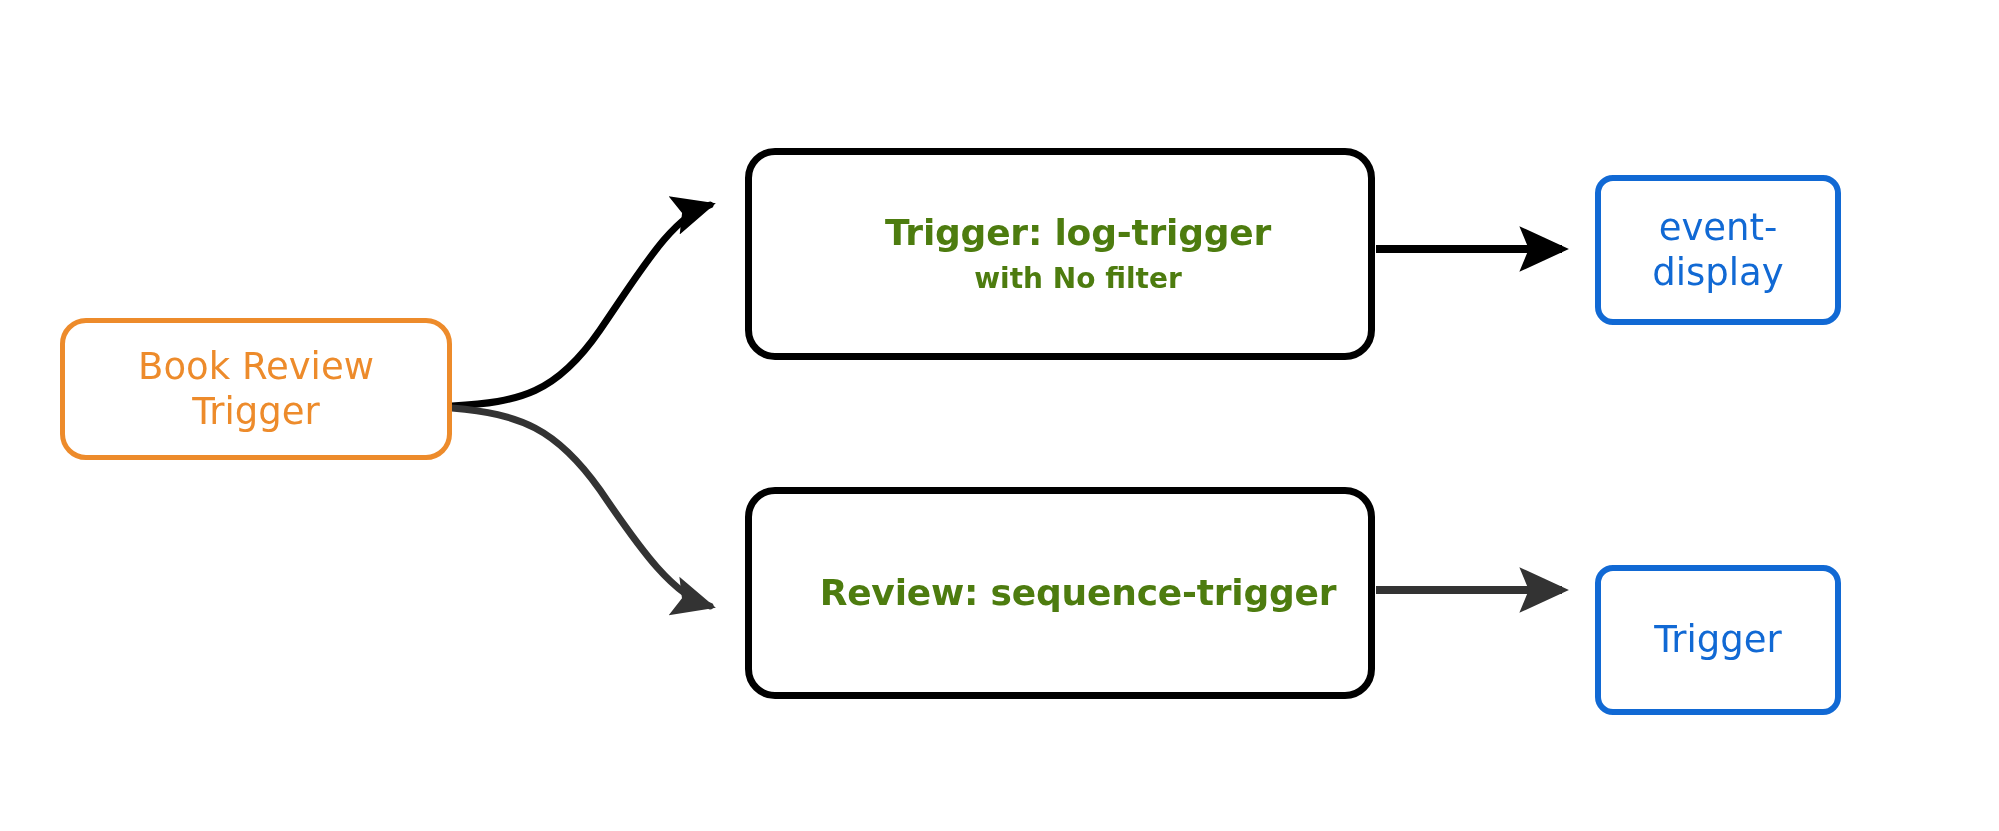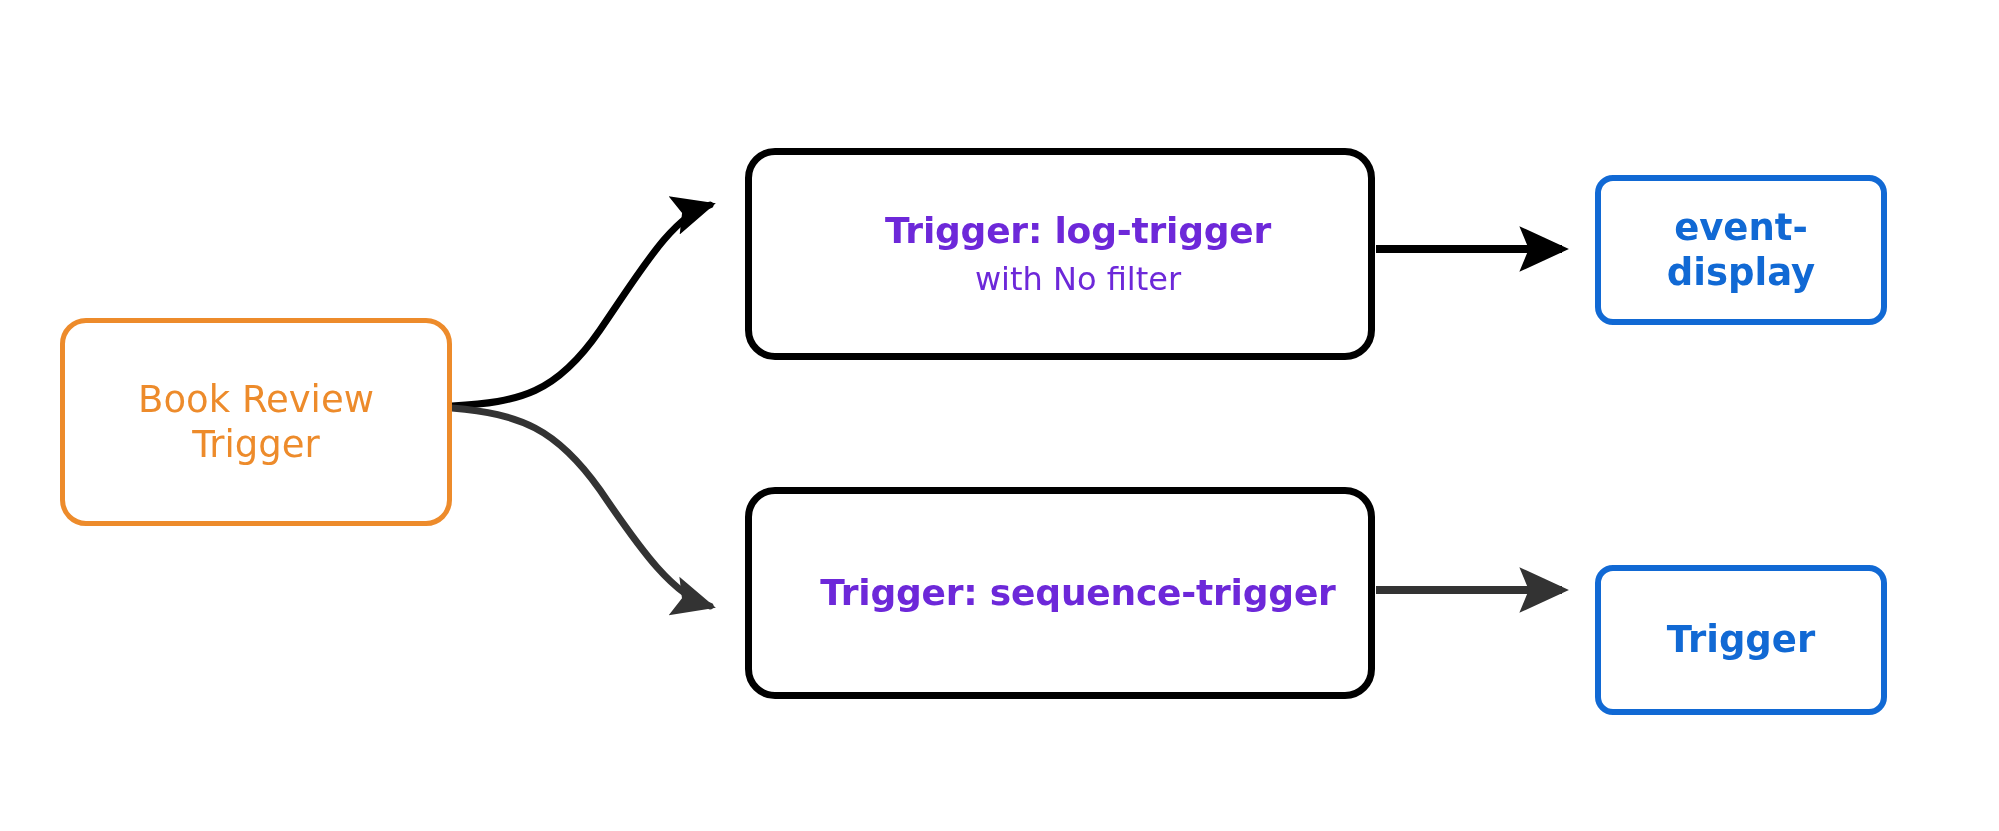--- a/index.html
+++ b/index.html
@@ -34,65 +34,65 @@
     align-items: center;
     justify-content: center;
     text-align: center;
     line-height: 1.22;
   }
   
   .node-broker {
     left: 60px;
     top: 318px;
     width: 392px;
-    height: 208px;
+    height: 142px;
     border: 5px solid #ED8B2B;
     border-radius: 26px;
     color: #ED8B2B;
     font-size: 37px;
     font-weight: 400;
   }
   .node-broker .line {
     display: block;
     white-space: nowrap;
   }
   
   .node-trigger {
     left: 745px;
     width: 630px;
     height: 212px;
     border: 7px solid #000000;
     border-radius: 30px;
-    color: #6d28d9;
+    color: #4d7c0f;
     padding-left: 36px;
   }
   .node-trigger.top    { top: 148px; }
   .node-trigger.bottom { top: 487px; }
   .trigger-title {
     font-size: 36px;
     font-weight: 700;
     white-space: nowrap;
     letter-spacing: -0.2px;
   }
   .trigger-sub {
-    font-size: 32px;
-    font-weight: 400;
+    font-size: 28px;
+    font-weight: 700;
     white-space: nowrap;
     margin-top: 7px;
   }
   
   .node-sink {
     left: 1595px;
-    width: 292px;
+    width: 246px;
     height: 150px;
     border: 6px solid #1169D4;
     border-radius: 18px;
     color: #1169D4;
     font-size: 37px;
-    font-weight: 700;
+    font-weight: 400;
   }
   .node-sink.top    { top: 175px; }
   .node-sink.bottom { top: 565px; }
 </style>
 </head>
 <body>
 
 <div id="canvas">
 
   <svg id="edges" viewBox="0 0 1999 831" width="1999" height="831" xmlns="http://www.w3.org/2000/svg">
@@ -126,21 +126,21 @@
     <span class="line">Book Review</span>
     <span class="line">Trigger</span>
   </div>
 
   <div class="node node-trigger top">
     <span class="trigger-title">Trigger: log-trigger</span>
     <span class="trigger-sub">with No filter</span>
   </div>
 
   <div class="node node-trigger bottom">
-    <span class="trigger-title">Trigger: sequence-trigger</span>
+    <span class="trigger-title">Review: sequence-trigger</span>
   </div>
 
   <div class="node node-sink top">
     <span>event-display</span>
   </div>
 
   <div class="node node-sink bottom">
     <span>Trigger</span>
   </div>
 

